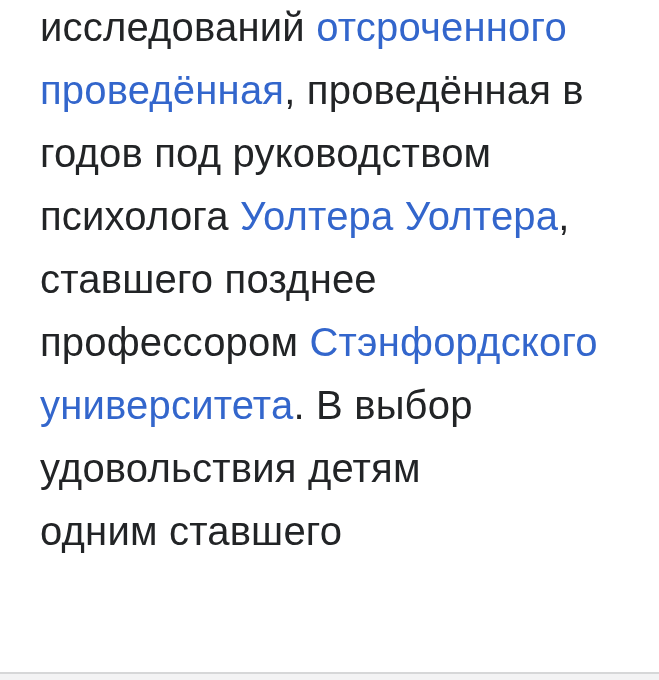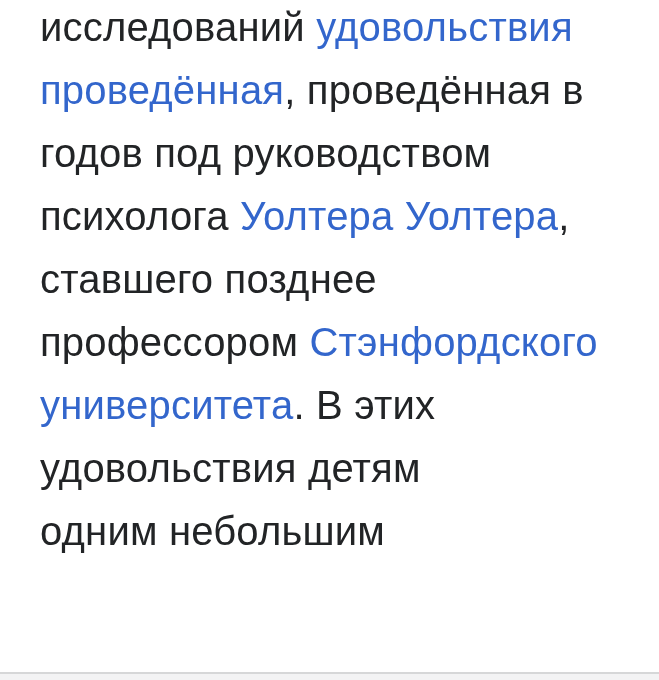--- a/index.html
+++ b/index.html
@@ -48,25 +48,25 @@
     right: 0;
     top: 674px;
     bottom: 0;
     background: #f3f3f4;
   }
 </style>
 </head>
 <body>
 
 <div class="paragraph">
-  <p class="line"><span>исследований </span><a class="link">удовольствия</a></p>
+  <p class="line"><span>исследований </span><a class="link">отсроченного</a></p>
   <p class="line"><a class="link">проведённая</a><span>, проведённая в</span></p>
   <p class="line"><span>годов под руководством</span></p>
   <p class="line"><span>психолога </span><a class="link">Уолтера Уолтера</a><span>,</span></p>
   <p class="line"><span>ставшего позднее</span></p>
   <p class="line"><span>профессором </span><a class="link">Стэнфордского</a></p>
-  <p class="line"><a class="link">университета</a><span>. В этих</span></p>
+  <p class="line"><a class="link">университета</a><span>. В выбор</span></p>
   <p class="line"><span>удовольствия детям</span></p>
-  <p class="line"><span>одним небольшим</span></p>
+  <p class="line"><span>одним ставшего</span></p>
 </div>
 
 <div class="below-divider"></div>
 <div class="divider"></div>
 
 </body></html>

